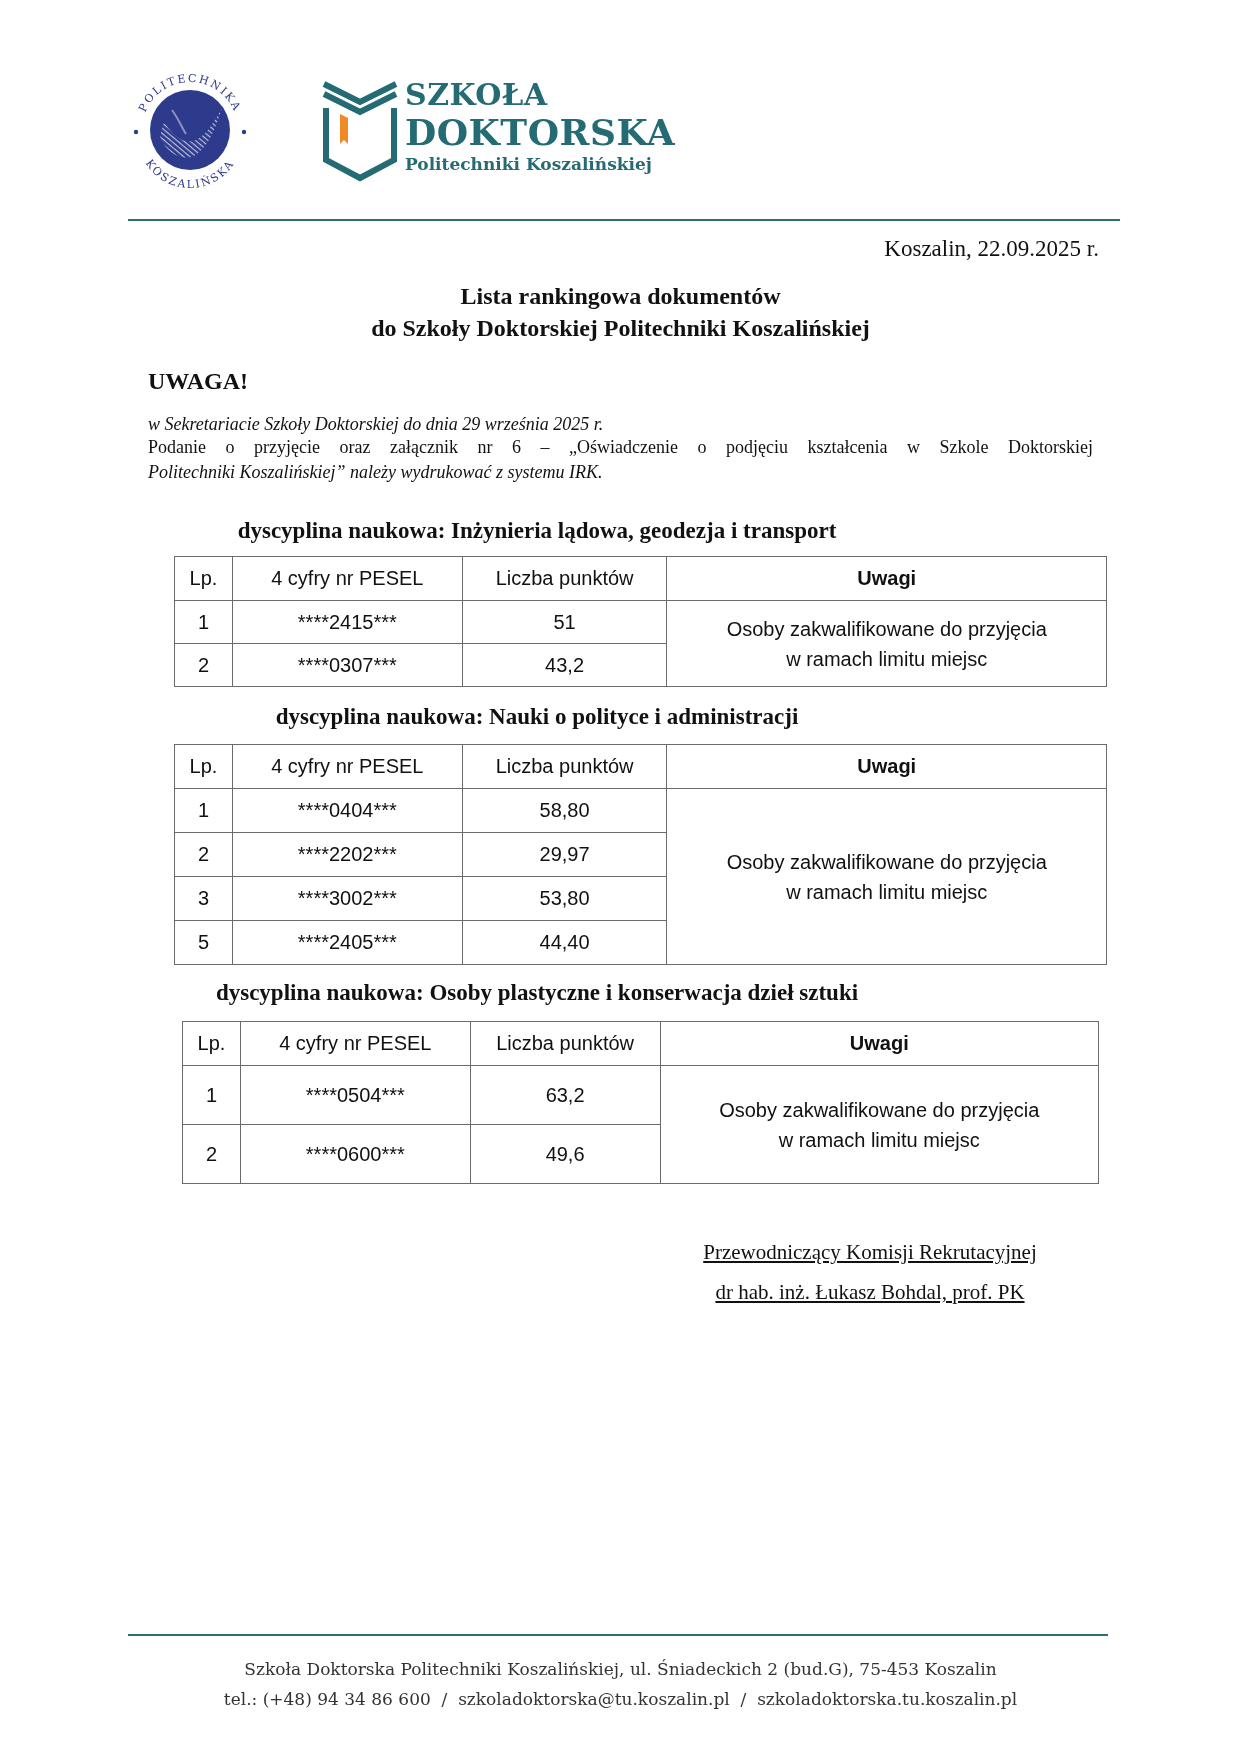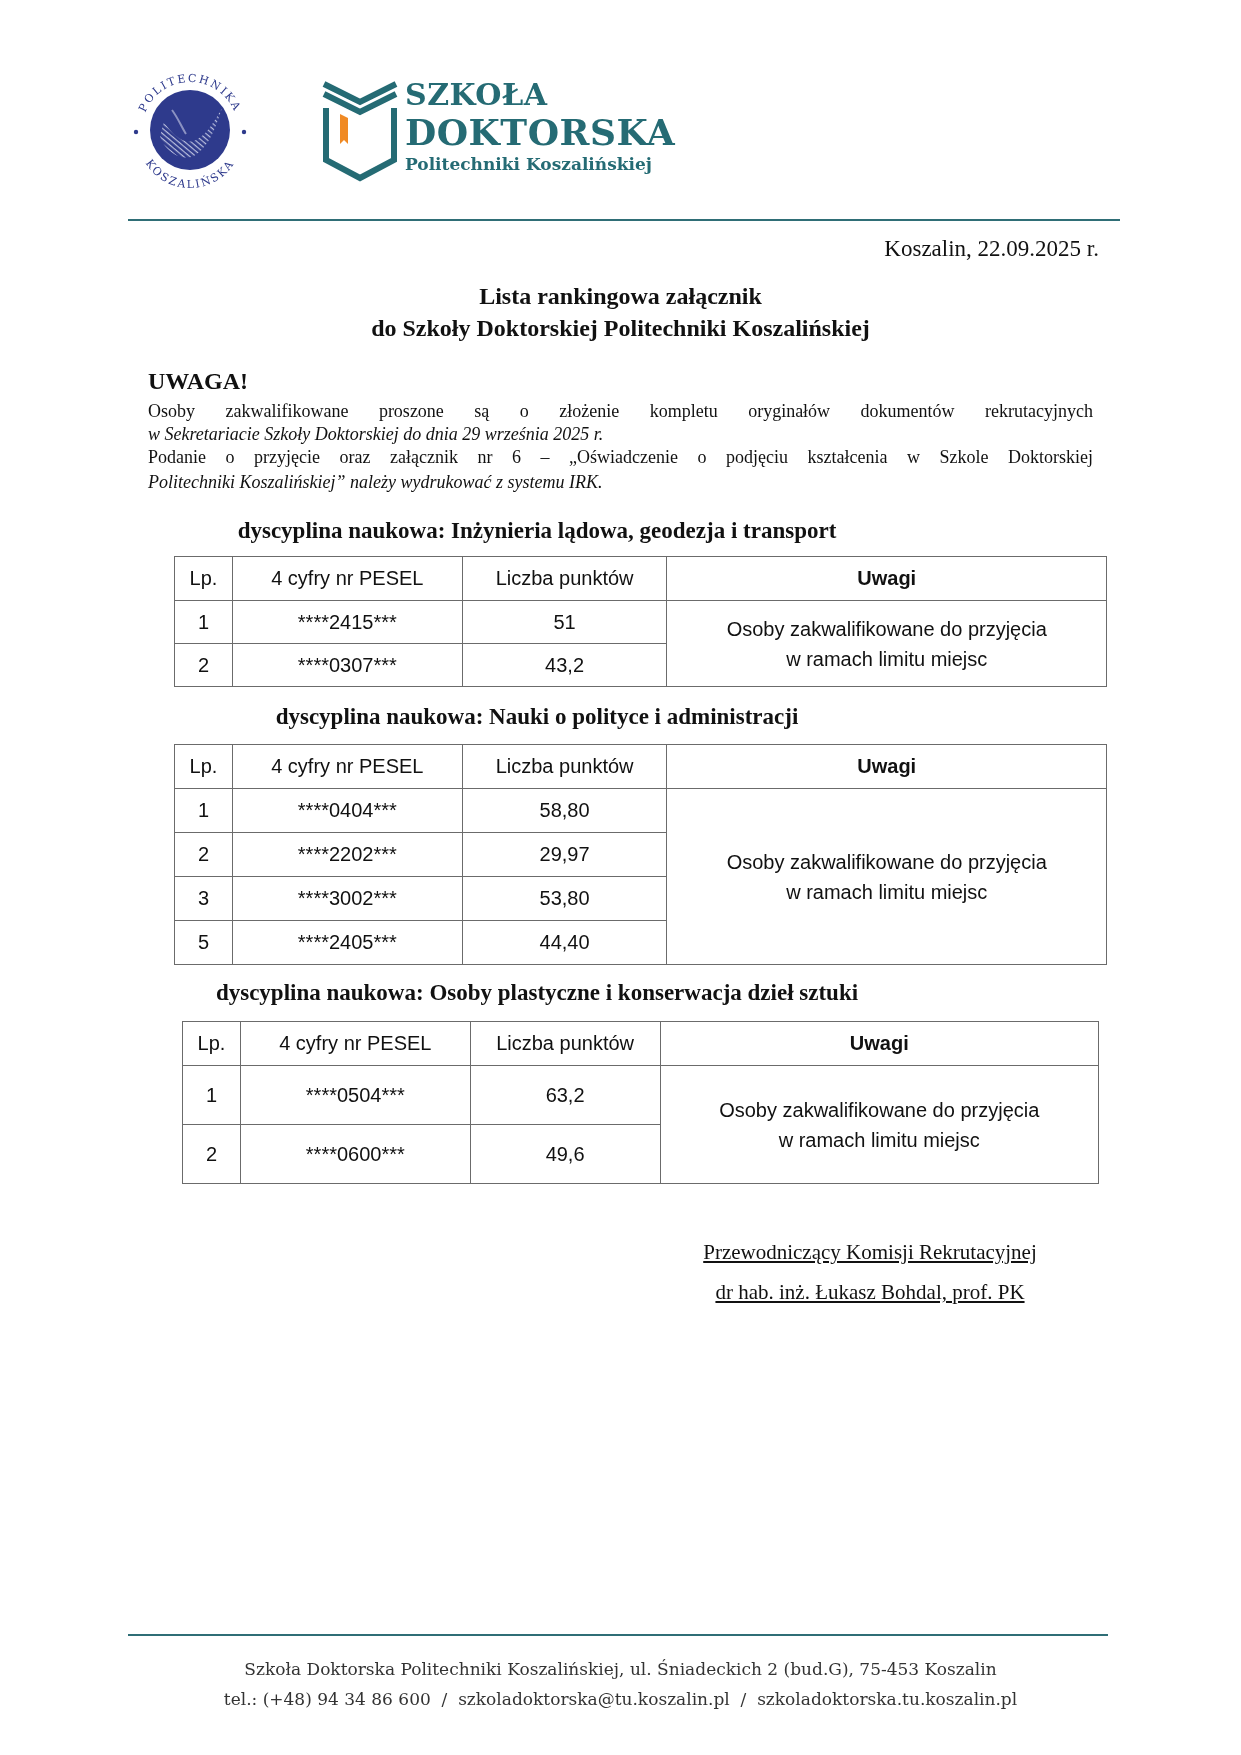--- a/index.html
+++ b/index.html
@@ -12,21 +12,21 @@
     .sd-text { left: 405px; top: 78px; color: #256b74; font-family: "DejaVu Serif", serif; }
     .sd-line1 { font-size: 30px; font-weight: bold; letter-spacing: 0.5px; line-height: 34px; }
     .sd-line2 { font-size: 36px; font-weight: bold; letter-spacing: 0.5px; line-height: 40px; }
     .sd-line3 { font-size: 17px; font-weight: bold; line-height: 24px; }
     .rule-top { left: 128px; top: 219px; width: 992px; height: 0; border-top: 2px solid #2f6e76; }
 
     .date { right: 142px; top: 236px; font-size: 23px; }
     .title { left: 0; width: 1241px; top: 280px; text-align: center; font-size: 24px; font-weight: bold; line-height: 32px; }
 
     .notice { left: 148px; top: 366px; width: 945px; font-size: 18px; line-height: 23px; }
-    .notice-head { font-size: 24px; font-weight: bold; line-height: 30px; margin-bottom: 4px; }
+    .notice-head { font-size: 24px; font-weight: bold; line-height: 30px; margin-bottom: 17px; }
     .notice p { margin: 0; text-align: justify; text-align-last: justify; }
     .notice p.last { text-align-last: left; font-style: italic; }
 
     .disc { left: 0; width: 1074px; text-align: center; font-size: 23px; font-weight: bold; }
 
     table.rank { position: absolute; border-collapse: collapse; font-family: "Liberation Sans", sans-serif; font-size: 20px; color: #111; margin-left: 23px; }
     table.rank td, table.rank th { border: 1.5px solid #6b6b6b; text-align: center; padding: 0; font-weight: normal; }
     table.rank th.uwagi-h { font-weight: bold; }
     table.rank td.note { line-height: 30px; }
 
@@ -73,27 +73,26 @@
 <div class="abs sd-text">
   <div class="sd-line1">SZKOŁA</div>
   <div class="sd-line2">DOKTORSKA</div>
   <div class="sd-line3">Politechniki Koszalińskiej</div>
 </div>
 
 <div class="abs rule-top"></div>
 
 <div class="abs date">Koszalin, 22.09.2025 r.</div>
 <div class="abs title">
-  <div>Lista rankingowa załącznik</div>
+  <div>Lista rankingowa dokumentów</div>
   <div>do Szkoły Doktorskiej Politechniki Koszalińskiej</div>
 </div>
 
 <div class="abs notice">
   <div class="notice-head">UWAGA!</div>
-  <p>Osoby zakwalifikowane proszone są o złożenie kompletu oryginałów dokumentów rekrutacyjnych</p>
   <p class="last">w Sekretariacie Szkoły Doktorskiej do dnia 29 września 2025 r.</p>
   <p>Podanie o przyjęcie oraz załącznik nr 6 – „Oświadczenie  o podjęciu kształcenia w Szkole Doktorskiej</p>
   <p class="last" style="line-height:27px">Politechniki Koszalińskiej” należy wydrukować z systemu IRK.</p>
 </div>
 
 <div class="abs disc" style="top:518px">dyscyplina naukowa: Inżynieria lądowa, geodezja i transport</div>
 <table class="rank" style="left:151px; top:556px; width:933px;">
   <colgroup>
       <col style="width:58px">
       <col style="width:230px">

